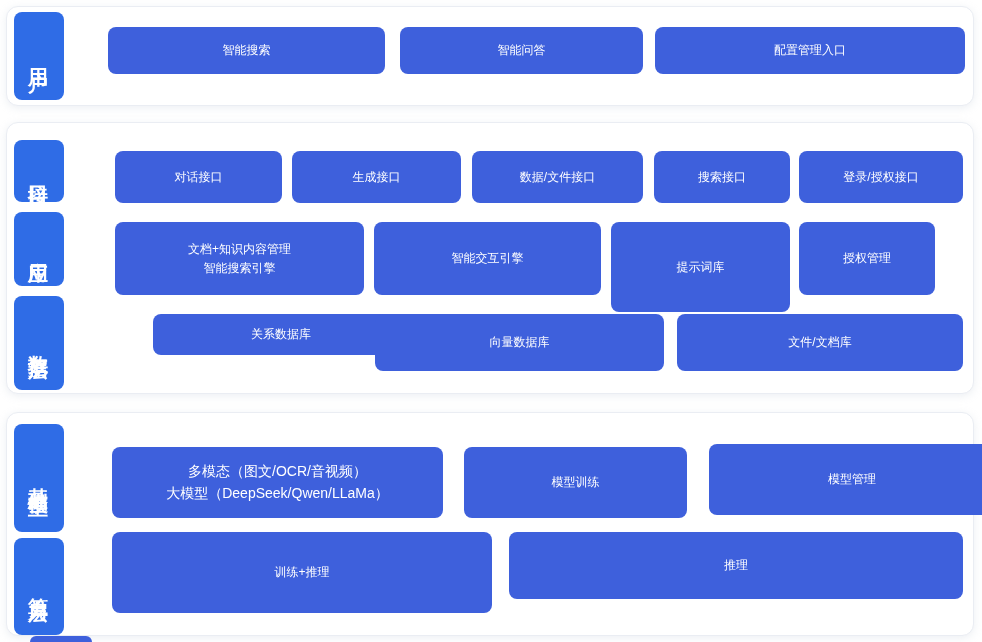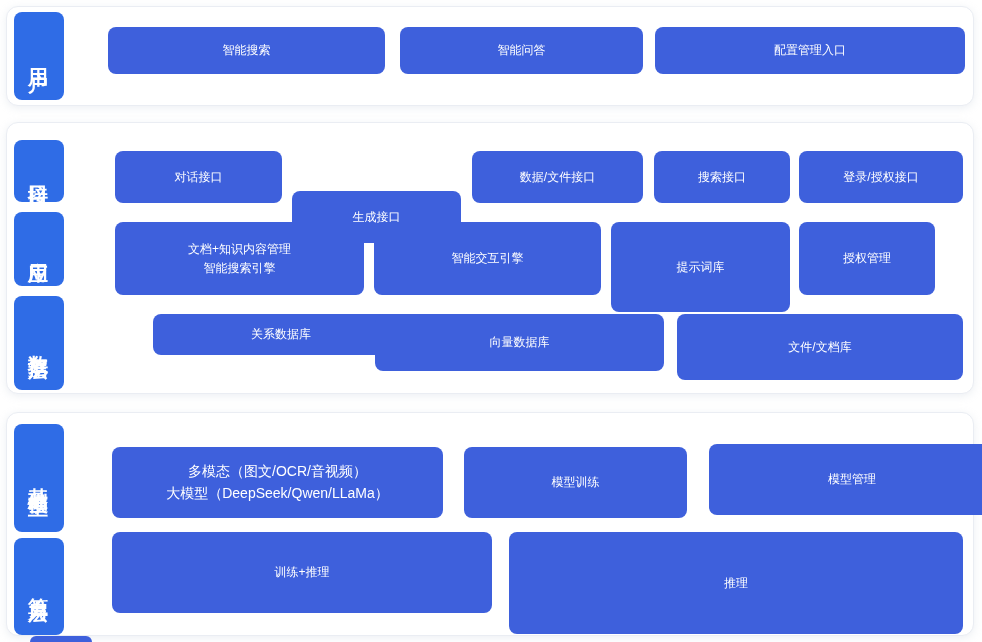--- a/index.html
+++ b/index.html
@@ -72,38 +72,38 @@
   <div class="side-label" style="left:14px;top:212px;width:50px;height:74px;">应用</div>
   <div class="side-label" style="left:14px;top:296px;width:50px;height:94px;">数据层</div>
   <div class="side-label" style="left:14px;top:424px;width:50px;height:108px;">基础模型</div>
   <div class="side-label" style="left:14px;top:538px;width:50px;height:97px;">算力层</div>
 
   <div class="node" style="left:108px;top:27px;width:277px;height:47px;">智能搜索</div>
   <div class="node" style="left:400px;top:27px;width:243px;height:47px;">智能问答</div>
   <div class="node" style="left:655px;top:27px;width:310px;height:47px;">配置管理入口</div>
 
   <div class="node" style="left:115px;top:151px;width:167px;height:52px;">对话接口</div>
-  <div class="node" style="left:292px;top:151px;width:169px;height:52px;margin-top:40px;">生成接口</div>
+  <div class="node" style="left:292px;top:151px;width:169px;height:52px;">生成接口</div>
   <div class="node" style="left:472px;top:151px;width:171px;height:52px;">数据/文件接口</div>
   <div class="node" style="left:654px;top:151px;width:136px;height:52px;">搜索接口</div>
   <div class="node" style="left:799px;top:151px;width:164px;height:52px;">登录/授权接口</div>
 
   <div class="node" style="left:115px;top:222px;width:249px;height:73px;">文档+知识内容管理
 智能搜索引擎</div>
   <div class="node" style="left:374px;top:222px;width:227px;height:73px;">智能交互引擎</div>
   <div class="node" style="left:611px;top:222px;width:179px;height:90px;">提示词库</div>
   <div class="node" style="left:799px;top:222px;width:136px;height:73px;">授权管理</div>
 
   <div class="node" style="left:110px;top:314px;width:256px;height:41px;margin-left:43px;">关系数据库</div>
   <div class="node" style="left:375px;top:314px;width:289px;height:57px;">向量数据库</div>
-  <div class="node" style="left:677px;top:314px;width:286px;height:66px;">文件/文档库</div>
+  <div class="node" style="left:677px;top:314px;width:286px;height:57px;">文件/文档库</div>
 
   <div class="node small" style="left:112px;top:447px;width:331px;height:71px;">多模态（图文/OCR/音视频）
 大模型（DeepSeek/Qwen/LLaMa）</div>
   <div class="node" style="left:464px;top:447px;width:223px;height:71px;">模型训练</div>
   <div class="node" style="left:709px;top:444px;width:286px;height:71px;">模型管理</div>
 
   <div class="node" style="left:112px;top:532px;width:380px;height:81px;">训练+推理</div>
-  <div class="node" style="left:509px;top:532px;width:454px;height:102px;">推理</div>
+  <div class="node" style="left:509px;top:532px;width:454px;height:67px;">推理</div>
 
   <div class="cropped" style="left:30px;top:636px;width:62px;height:6px;"></div>
 
 </div>
 
 </body></html>

